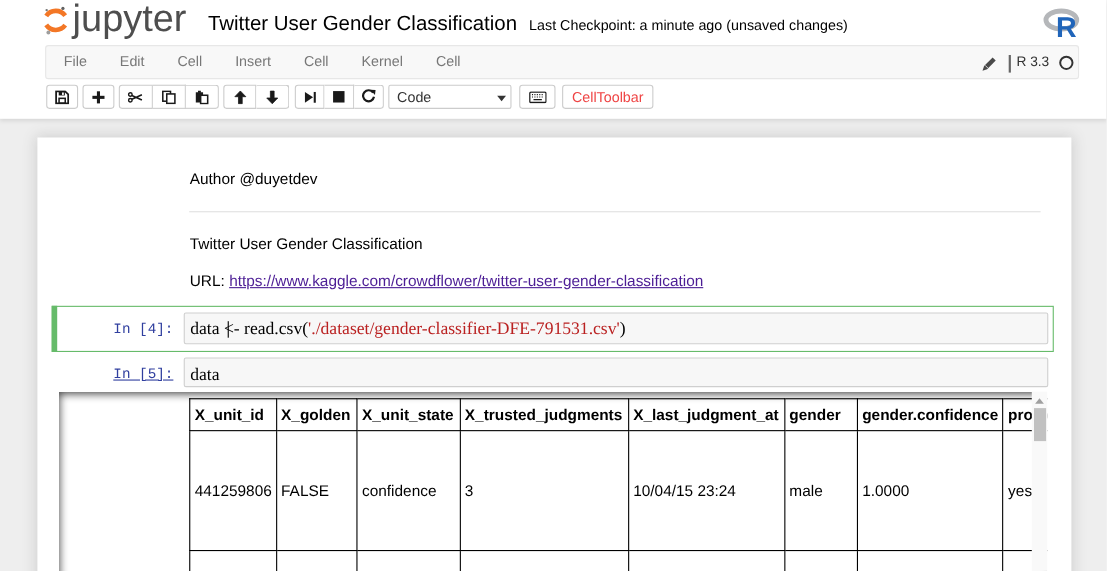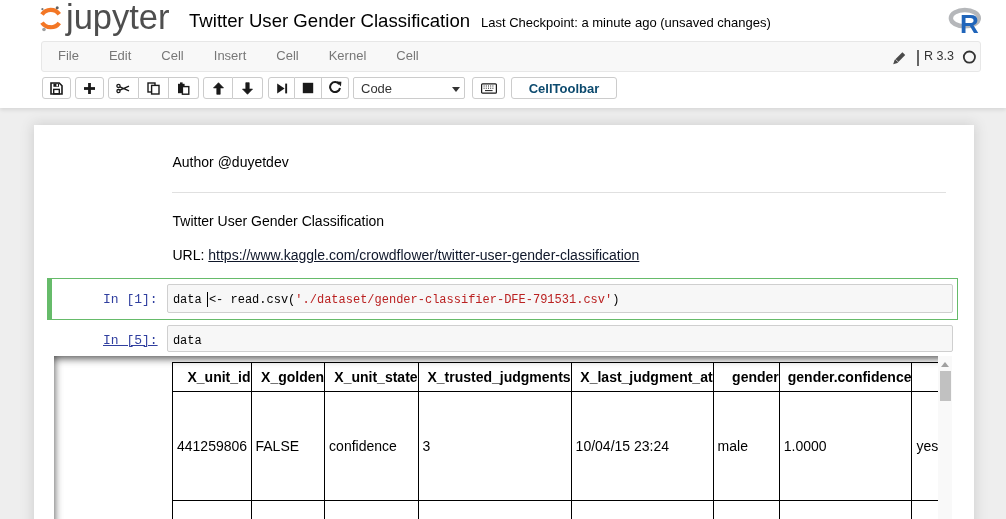--- a/index.html
+++ b/index.html
@@ -22,26 +22,26 @@
 .bgrp .btn:only-child { border-radius:3px; }
 #seldd { left:353px; top:77px; width:112px; height:22px; background:#fff; border:1px solid #ccc; border-radius:2px; font-size:13px; color:#333; display:flex; align-items:center; padding-left:7px; }
 #seldd .caret { position:absolute; right:4.5px; top:9px; width:0; height:0; border-left:4px solid transparent; border-right:4px solid transparent; border-top:5px solid #333; }
 #container { left:34px; top:125px; width:940px; height:500px; background:#fff; box-shadow:0 0 12px 1px rgba(87,87,87,0.2); }
 .md { font-size:14px; color:#000; line-height:17px; }
 #hr1 { left:172px; top:191.6px; width:774px; height:1px; background:#e0e0e0; }
 #cell4 { left:47px; top:278px; width:911px; height:42px; border:1px solid #66BB6A; background:#fff; }
 #cell4bar { left:47px; top:278px; width:5px; height:42px; background:#66BB6A; }
 .iprompt { font-family:"Liberation Mono", monospace; font-size:13px; color:#303F9F; line-height:13px; }
 .ibox { background:#f7f7f7; border:1px solid #cfcfcf; border-radius:2px; }
-.code { font-family:Liberation Mono, monospace; font-size:12px; color:#000; line-height:14px; white-space:pre; }
+.code { font-family:Liberation Serif, serif; font-size:16px; color:#000; line-height:14px; white-space:pre; }
 .code .str { color:#BA2121; }
 #outscroll { left:54px; top:356px; width:898px; height:220px; overflow:hidden; box-shadow:inset 0 2px 8px rgba(0,0,0,0.75); }
 #outtbl { position:absolute; left:118px; top:6px; border-collapse:collapse; font-size:14px; color:#000; table-layout:fixed; width:1040px; }
 #outtbl th, #outtbl td { border:1px solid #000; }
-#outtbl th { font-weight:bold; text-align:right; padding:0 0 0 4px; }
+#outtbl th { font-weight:bold; text-align:left; padding:0 0 0 4px; }
 #outtbl td { text-align:left; padding:0 0 0 4px; vertical-align:middle; }
 #sbar { left:938px; top:356px; width:14px; height:163px; background:#f9f9f9; }
 #sarrow { left:941px; top:361.5px; width:0; height:0; border-left:4.5px solid transparent; border-right:4.5px solid transparent; border-bottom:5.5px solid #a0a0a0; }
 #sthumb { left:940px; top:370.5px; width:10.5px; height:30.5px; background:#c1c1c1; }
 svg { display:block; }
 </style>
 </head>
 <body>
 <div id="header" class="abs"></div>
 
@@ -155,32 +155,32 @@
 <div id="seldd" class="abs">Code<span class="caret"></span></div>
 <div class="bgrp" style="left:472px;">
     <div class="btn" style="width:33px;">
   <svg width="16" height="11" viewBox="0 0 16 11">
         <rect x="0.6" y="0.8" width="14.8" height="9.4" rx="1" fill="none" stroke="#1a1a1a" stroke-width="1.2"></rect>
         <path d="M2.6,3 h1 M4.8,3 h1 M7,3 h1 M9.2,3 h1 M11.4,3 h1 M2.6,5.2 h1 M4.8,5.2 h1 M7,5.2 h1 M9.2,5.2 h1 M11.4,5.2 h1 M4,7.6 h7.6" stroke="#1a1a1a" stroke-width="1"></path>
       </svg>
 </div>
   </div>
 <div class="bgrp" style="left:511px;">
-    <div class="btn" style="width:106px; font-size:13px; color:#0c4a6e;font-weight:bold;">CellToolbar</div>
+    <div class="btn" style="width:83px; font-size:13px; color:#ef4444;">CellToolbar</div>
   </div>
 
 <div id="container" class="abs"></div>
 <div class="md abs" style="left:172.5px; top:154px;">Author @duyetdev</div>
 <div id="hr1" class="abs"></div>
 <div class="md abs" style="left:172.5px; top:213.4px;">Twitter User Gender Classification</div>
-<div class="md abs" style="left:172.5px; top:246.6px;">URL: <a style="color:#0f172a; text-decoration:underline;">https://www.kaggle.com/crowdflower/twitter-user-gender-classification</a></div>
+<div class="md abs" style="left:172.5px; top:246.6px;">URL: <a style="color:#4c1d95; text-decoration:underline;">https://www.kaggle.com/crowdflower/twitter-user-gender-classification</a></div>
 
 <div id="cell4" class="abs"></div>
 <div id="cell4bar" class="abs"></div>
-<div class="iprompt abs" style="left:103px; top:293px;">In [1]:</div>
+<div class="iprompt abs" style="left:103px; top:293px;">In [4]:</div>
 <div class="ibox abs" style="left:167px; top:284.4px; width:786px; height:29px;"></div>
 <div class="code abs" style="left:172.9px; top:293px;">data <span class="cur"></span>&lt;- read.csv(<span class="str">'./dataset/gender-classifier-DFE-791531.csv'</span>)</div>
 <div class="abs" style="left:206.5px; top:292px; width:1.3px; height:15px; background:#000;"></div>
 
 <div class="iprompt abs" style="left:103px; top:334px;text-decoration:underline;">In [5]:</div>
 <div class="ibox abs" style="left:167px; top:325.2px; width:786px; height:26.5px;"></div>
 <div class="code abs" style="left:172.9px; top:334px;">data</div>
 
 <div id="outscroll" class="abs">
   <table id="outtbl">

